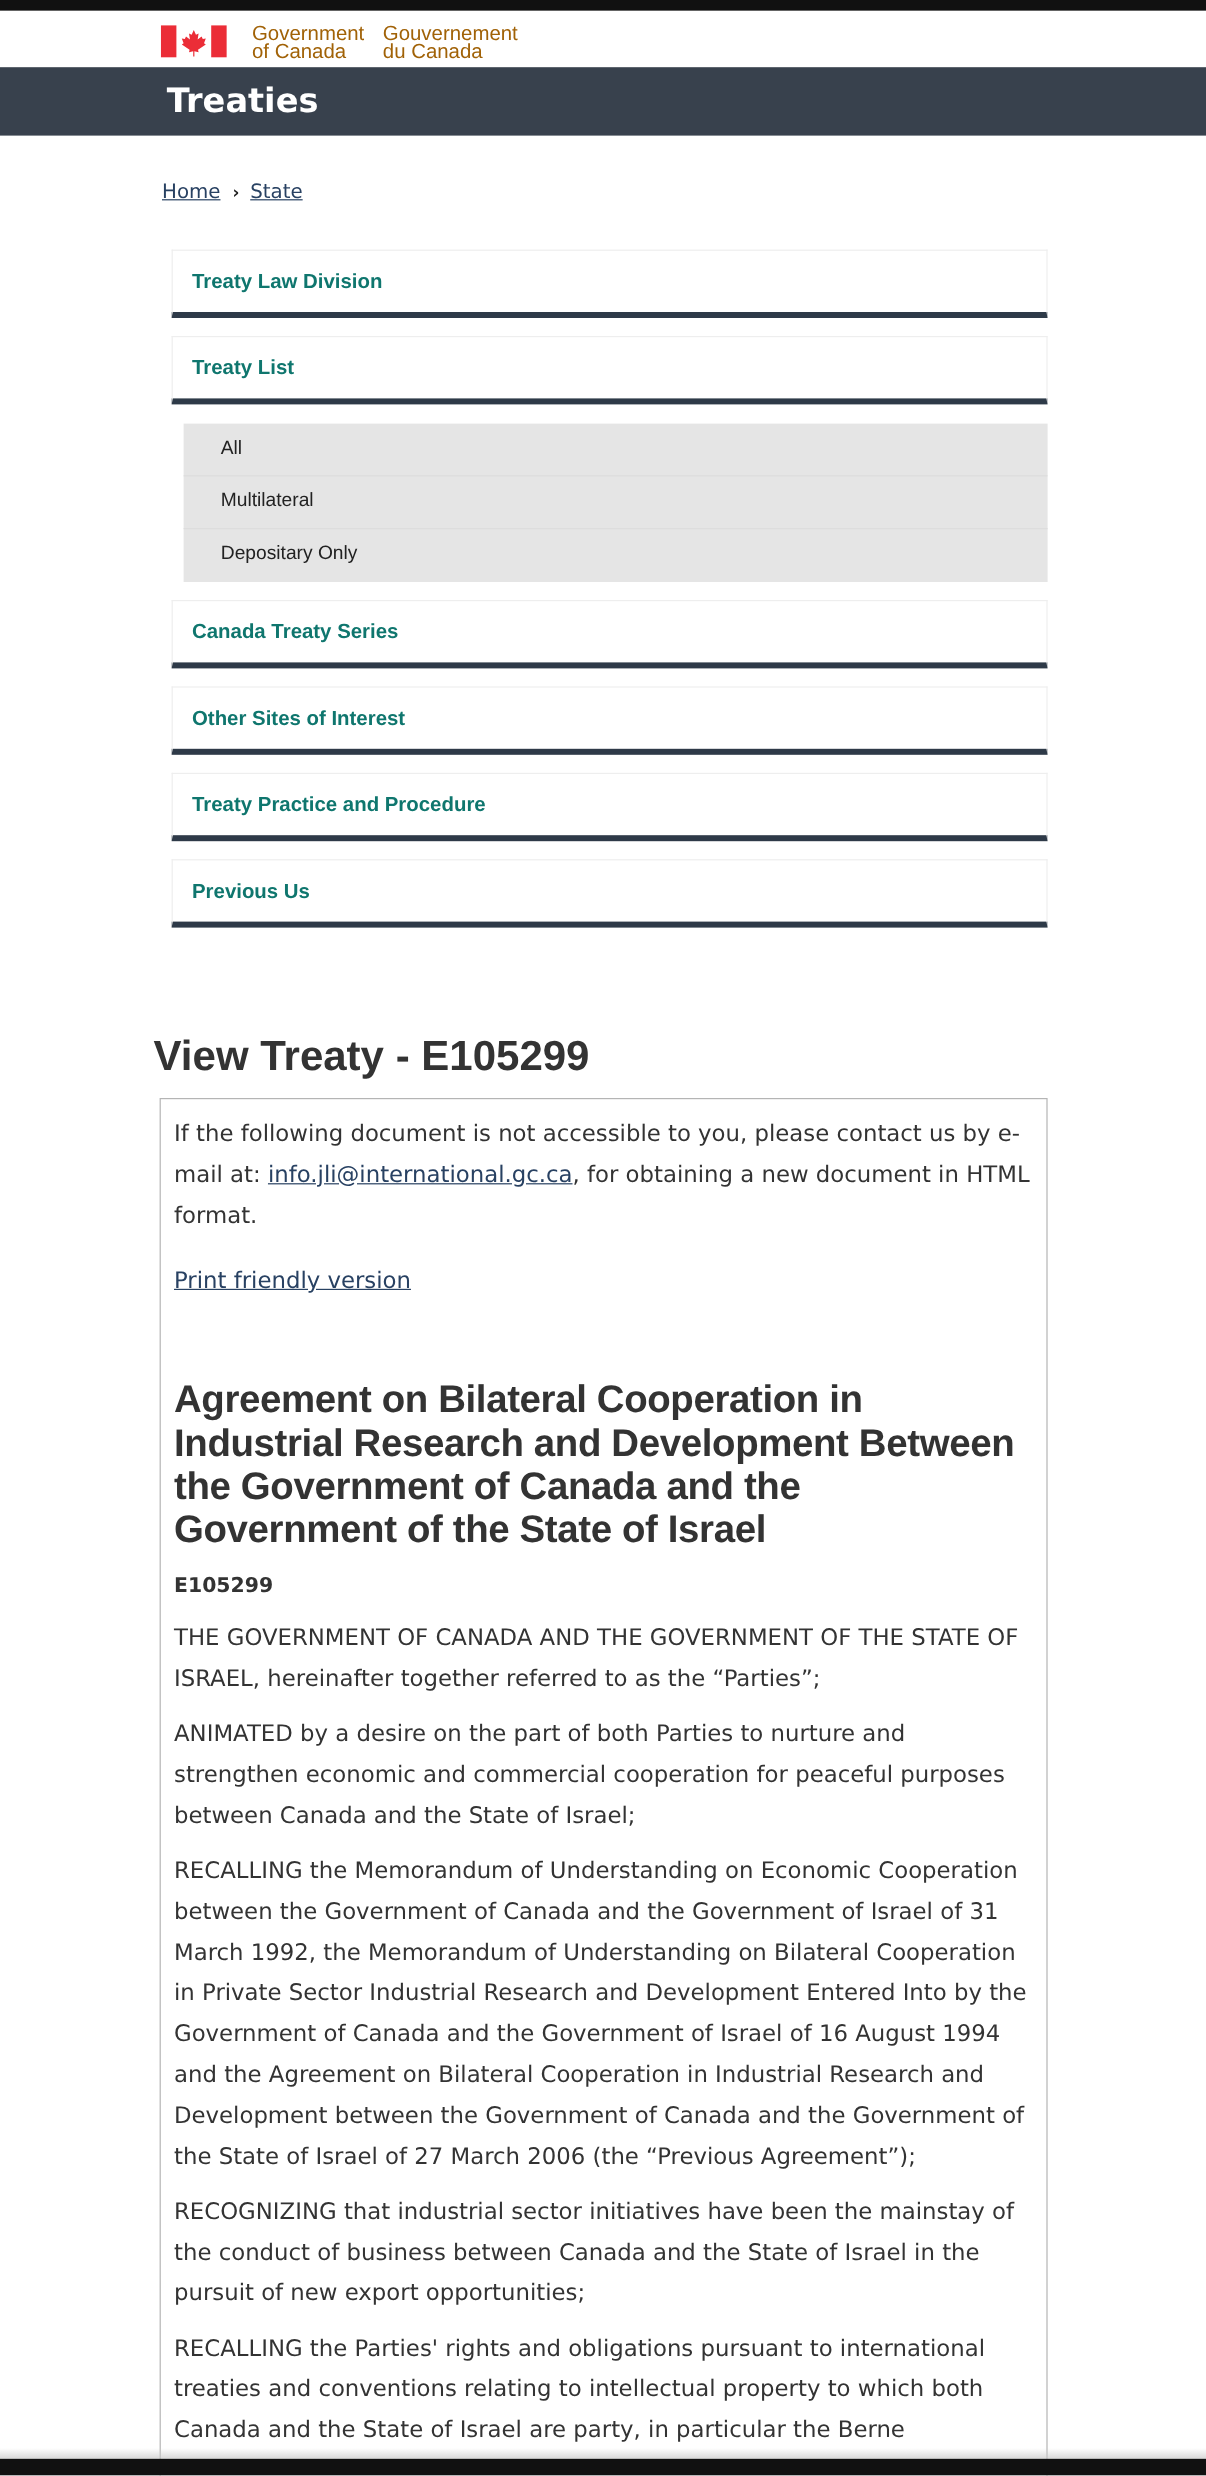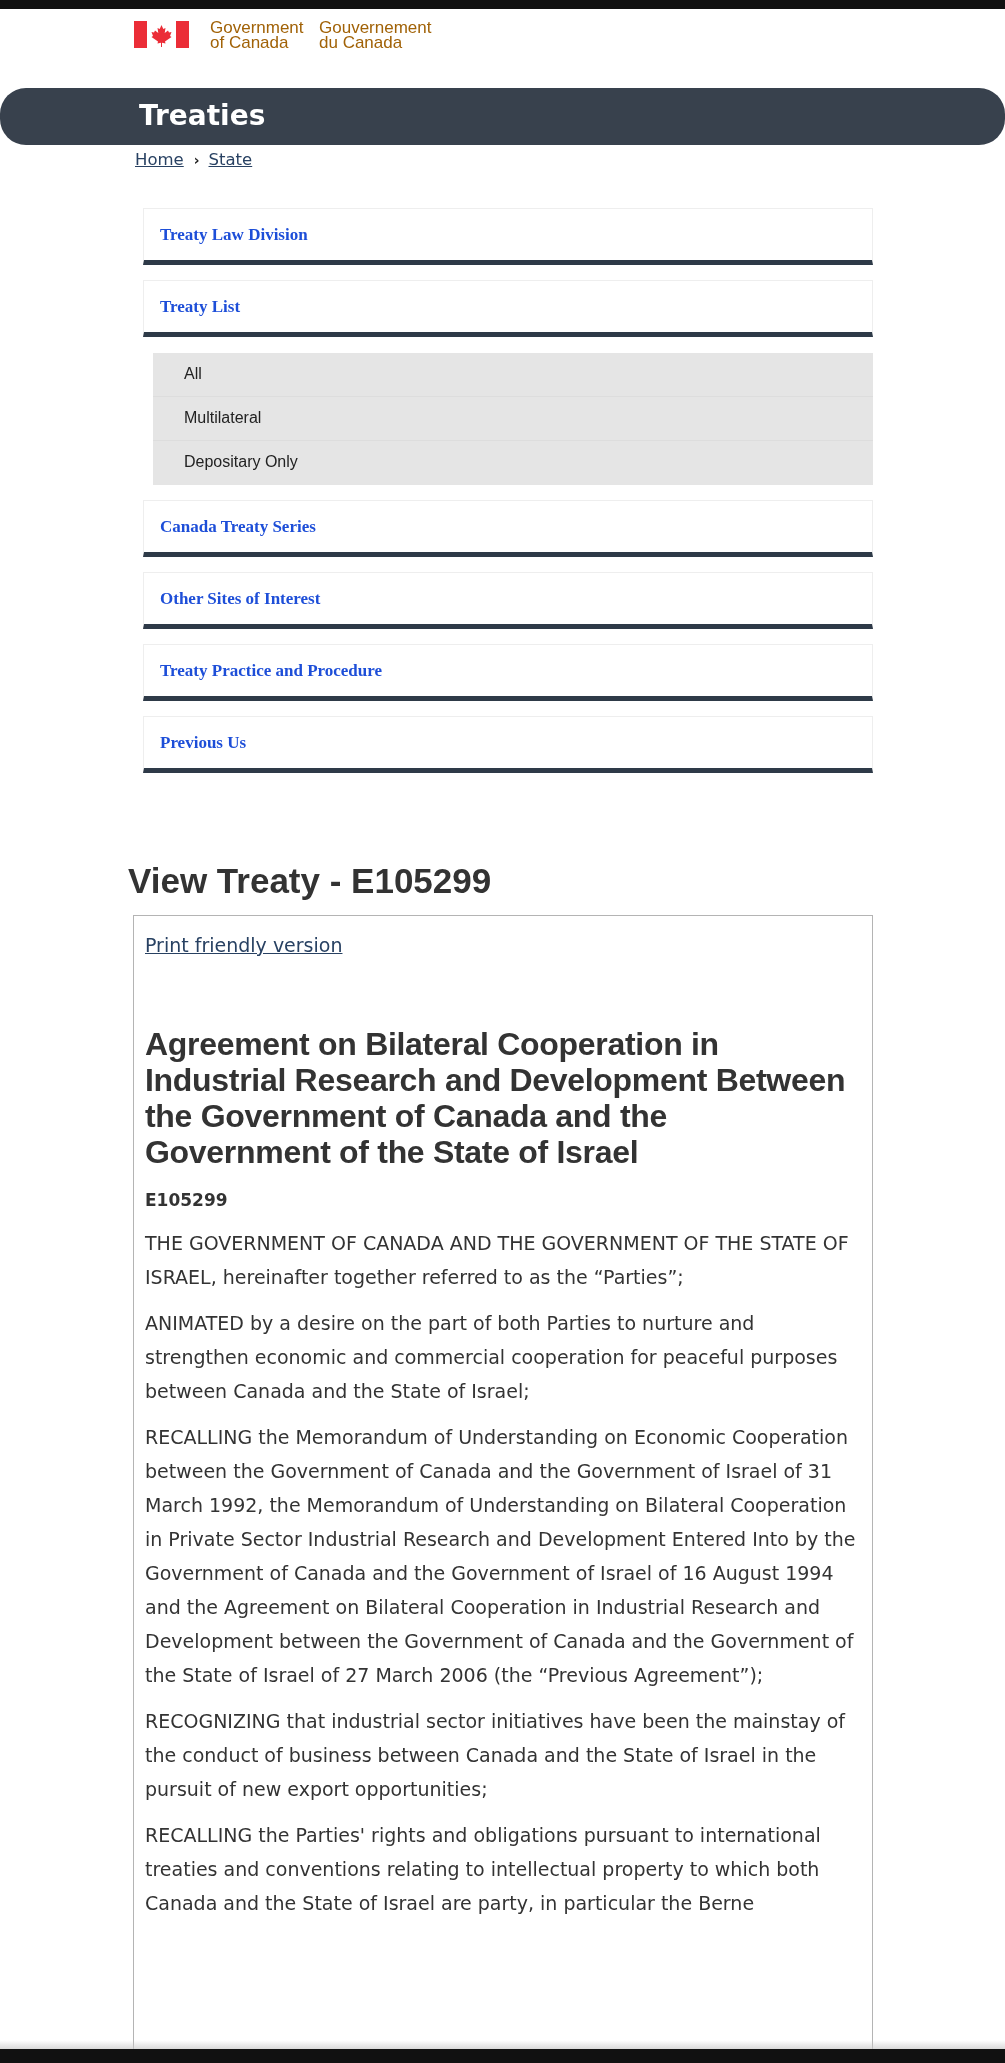--- a/index.html
+++ b/index.html
@@ -7,29 +7,29 @@
     width: 1005px; height: 2063px; overflow: hidden; position: relative;
     background: #ffffff; color: #333333;
     font-family: "Liberation Sans", sans-serif;
   }
   .topbar { position: absolute; left: 0; top: 0; width: 1005px; height: 9px; background: #111111; }
   .gc-header { position: absolute; left: 0; top: 9px; width: 1005px; height: 61px; background: #fff; }
   .flag { position: absolute; left: 134px; top: 12px; width: 55px; height: 27px; }
   .gc-en, .gc-fr { position: absolute; top: 11px; font-size: 17px; line-height: 15px; color: #a16207; font-family: "Liberation Sans", sans-serif; }
   .gc-en { left: 210px; }
   .gc-fr { left: 319px; }
-  .app-bar { position: absolute; left: 0; top: 88px; width: 1005px; height: 57px; background: #38414d; border-radius: 26px; }
+  .app-bar { position: absolute; left: 0; top: 56px; width: 1005px; height: 57px; background: #38414d; }
   .app-title { position: absolute; left: 139px; top: 11px; color: #fff; font-size: 28px; font-weight: bold; font-family: "DejaVu Sans", sans-serif; letter-spacing: 0px; }
   .breadcrumb { position: absolute; left: 135px; top: 150px; font-size: 16.5px; font-family: "DejaVu Sans", sans-serif; }
   .breadcrumb a { color: #284162; text-decoration: underline; }
   .bc-sep { display: inline-block; margin: 0 9px 0 10px; font-weight: bold; font-size: 14px; color: #222; }
 
   .nav { position: absolute; left: 143px; top: 208px; width: 730px; }
   .nav-item { position: relative; height: 57px; background: #fff; border: 1px solid #eeeeee; border-bottom: 5px solid #2e3a48; box-sizing: border-box; margin-bottom: 15px; cursor: pointer; }
-  .nav-item span.label { position: absolute; left: 16px; top: 16px; font-size: 17px; font-weight: bold; color: #1d4ed8; font-family: Liberation Serif, serif; }
+  .nav-item span.label { position: absolute; left: 16px; top: 16px; font-size: 17px; font-weight: bold; color: #0f766e; font-family: Liberation Sans, sans-serif; }
   .nav-item.open { margin-bottom: 16px; }
   .submenu { margin-left: 10px; width: 720px; background: #e5e5e5; margin-bottom: 15px; }
   .sub-item { height: 44px; border-bottom: 1px solid #dddddd; box-sizing: border-box; position: relative; cursor: pointer; }
   .sub-item:last-child { border-bottom: none; }
   .sub-item span { position: absolute; left: 31px; top: 12px; font-size: 16px; color: #222; font-family: "Liberation Sans", sans-serif; }
 
   .page-title { position: absolute; left: 128px; top: 861px; font-size: 35px; font-weight: bold; color: #333; font-family: "Liberation Sans", sans-serif; margin: 0; }
   .doc-box { position: absolute; left: 133px; top: 915px; width: 740px; height: 1200px; border: 1px solid #b4b4b4; box-sizing: border-box; background: #fff; }
   .doc-inner { position: absolute; left: 11px; top: 12px; width: 715px; font-family: "DejaVu Sans", sans-serif; color: #333; }
   .doc-inner p { margin: 0; font-size: 19px; line-height: 34px; }
@@ -101,20 +101,21 @@
   </div>
   <div class="nav-item">
     <span class="label">Previous Us</span>
   </div>
 </div>
 
 <h1 class="page-title">View Treaty - E105299</h1>
 
 <div class="doc-box">
   <div class="doc-inner">
+    <p class="notice"><span>If the following document is not accessible to you, please contact us by e-mail at: </span><a href="#">info.jli@international.gc.ca</a><span>, for obtaining a new document in HTML format.</span></p>
     <p class="print-link"><a href="#">Print friendly version</a></p>
     <h2 class="treaty-title">Agreement on Bilateral Cooperation in Industrial Research and Development Between the Government of Canada and the Government of the State of Israel</h2>
     <p class="treaty-id">E105299</p>
     <p class="para">THE GOVERNMENT OF CANADA AND THE GOVERNMENT OF THE STATE OF ISRAEL, hereinafter together referred to as the “Parties”;</p>
     <p class="para">ANIMATED by a desire on the part of both Parties to nurture and strengthen economic and commercial cooperation for peaceful purposes between Canada and the State of Israel;</p>
     <p class="para">RECALLING the Memorandum of Understanding on Economic Cooperation between the Government of Canada and the Government of Israel of 31 March 1992, the Memorandum of Understanding on Bilateral Cooperation in Private Sector Industrial Research and Development Entered Into by the Government of Canada and the Government of Israel of 16 August 1994 and the Agreement on Bilateral Cooperation in Industrial Research and Development between the Government of Canada and the Government of the State of Israel of 27 March 2006 (the “Previous Agreement”);</p>
     <p class="para">RECOGNIZING that industrial sector initiatives have been the mainstay of the conduct of business between Canada and the State of Israel in the pursuit of new export opportunities;</p>
     <p class="para">RECALLING the Parties' rights and obligations pursuant to international treaties and conventions relating to intellectual property to which both Canada and the State of Israel are party, in particular the Berne</p>
   </div>
 </div>

